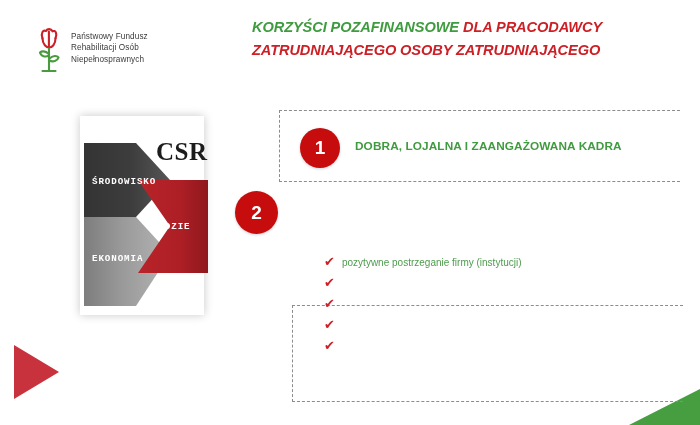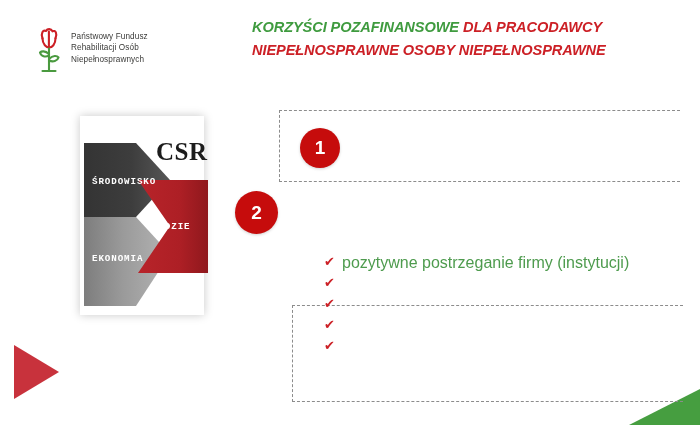--- a/index.html
+++ b/index.html
@@ -176,21 +176,21 @@
     flex: 0 0 auto;
     width: 14px;
     margin-right: 4px;
     color: #cc2026;
     font-size: 13px;
     line-height: 14px;
     transform: translateY(-1px);
   }
   .bullet-text {
     color: #4e9b4e;
-    font-size: 16px;
+    font-size: 10px;
     line-height: 14px;
   }
 </style>
 </head>
 <body>
 
 <div id="slide">
 
   <div class="corner-red"></div>
   <div class="corner-green"></div>
@@ -213,21 +213,21 @@
       <div>Państwowy Fundusz</div>
       <div>Rehabilitacji Osób</div>
       <div>Niepełnosprawnych</div>
     </div>
   </div>
 
   <div class="header">
     <div class="header-line">
       <span class="t-green">KORZYŚCI POZAFINANSOWE</span><span class="t-red"> DLA PRACODAWCY</span>
     </div>
-    <div class="header-line t-red">NIEPEŁNOSPRAWNE OSOBY NIEPEŁNOSPRAWNE</div>
+    <div class="header-line t-red">ZATRUDNIAJĄCEGO OSOBY ZATRUDNIAJĄCEGO</div>
   </div>
 
   <div class="csr-card"></div>
   <svg class="csr-svg" viewBox="0 0 160 199">
     <defs>
       <linearGradient id="gDark" x1="0" y1="0" x2="1" y2="0">
         <stop offset="0%" stop-color="#343434"></stop>
         <stop offset="55%" stop-color="#3d3d3d"></stop>
         <stop offset="100%" stop-color="#565656"></stop>
       </linearGradient>
@@ -254,20 +254,21 @@
     <text class="csr-label" x="12" y="145">EKONOMIA</text>
     <text class="csr-label" x="72" y="113">LUDZIE</text>
   </svg>
 
   <div class="dash-box-top"></div>
   <div class="dash-box-bottom"></div>
 
   <div class="badge badge-1">1</div>
   <div class="badge badge-2">2</div>
 
+  <div class="item1-text">DOBRA, LOJALNA I ZAANGAŻOWANA KADRA</div>
 
   <div class="bullets">
     <div class="bullet-row">
       <span class="check">✔</span>
       <span class="bullet-text">pozytywne postrzeganie firmy (instytucji)</span>
     </div>
     <div class="bullet-row">
       <span class="check">✔</span>
     </div>
     <div class="bullet-row">

